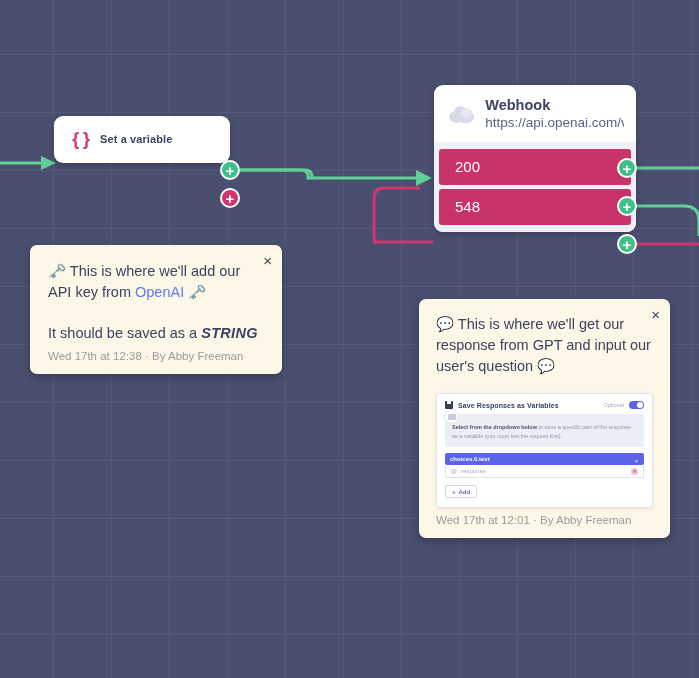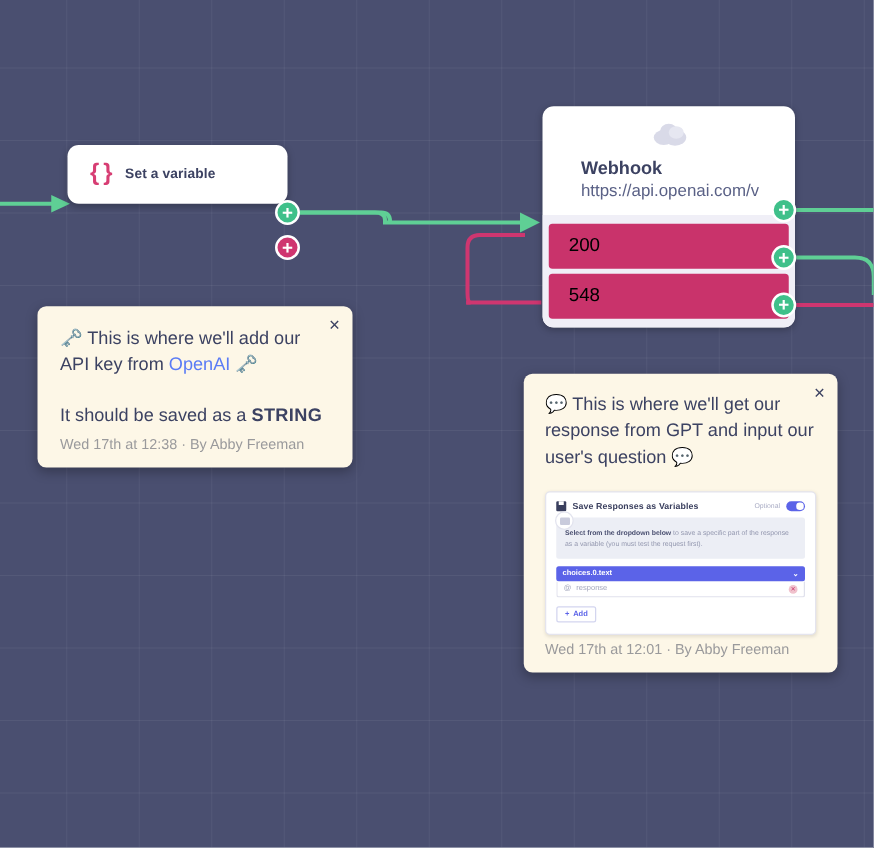--- a/index.html
+++ b/index.html
@@ -47,28 +47,28 @@
 
   
   .node-webhook {
     position: absolute; left: 434px; top: 85px;
     width: 202px;
     background: #ffffff;
     border-radius: 9px;
     box-shadow: 0 2px 6px rgba(0,0,0,.25);
     overflow: hidden;
   }
-  .wh-head { display: flex; align-items: center; gap: 10px; padding: 12px 12px 10px 14px; flex-direction: column; }
+  .wh-head { display: flex; align-items: center; gap: 10px; padding: 12px 12px 10px 14px; }
   .wh-text { min-width: 0; }
   .wh-title { color: #3c4262; font-size: 14.5px; font-weight: 700; line-height: 1.15; }
   .wh-url { color: #5a6186; font-size: 13.5px; white-space: nowrap; overflow: hidden; line-height: 1.35; }
   .wh-rows { background: #f0eff7; padding: 3px 5px 7px 5px; }
   .wh-row {
     height: 36px; display: flex; align-items: center;
-    padding-left: 16px; color: #000000; font-size: 15px;
+    padding-left: 16px; color: #ffffff; font-size: 15px;
     border-radius: 3px; margin-top: 4px;
   }
   .wh-row.status { background: #c9336b; }
   .wh-row.any { background: #6f76ab; }
   .qmark {
     display: inline-flex; align-items: center; justify-content: center;
     width: 15px; height: 15px; border: 1.4px solid #ffffff; border-radius: 50%;
     font-size: 10px; margin-left: 8px; line-height: 1;
   }
 
@@ -93,21 +93,21 @@
   #card-api { left: 30px; top: 245px; width: 252px; padding: 16px 18px 10px 18px; }
   #card-gpt { left: 419px; top: 299px; width: 251px; padding: 15px 17px 10px 17px; }
   .card-close {
     position: absolute; top: 8px; right: 10px;
     font-size: 15px; color: #3c4262; line-height: 1;
     font-family: "Liberation Sans", sans-serif;
   }
   .card-text { font-size: 14.5px; line-height: 1.45; }
   .link-openai { color: #5b7cf5; }
   .card-note { font-size: 14.5px; line-height: 1.45; margin-top: 20px; }
-  .strong-italic { font-weight: 700; letter-spacing: .3px; }
+  .strong-italic { font-weight: 700; font-style: italic; letter-spacing: .3px; }
   .card-meta { font-size: 11.5px; color: #9a9a9c; margin-top: 6px; padding-bottom: 2px; }
 
   
   .shot {
     margin-top: 16px; background: #ffffff; border-radius: 4px;
     border: 1px solid #e4e4ee; padding: 7px 8px 9px 8px;
     box-shadow: 0 1px 3px rgba(0,0,0,.10);
   }
   .shot-head { display: flex; align-items: center; gap: 5px; }
   .shot-title { font-size: 7px; font-weight: 700; color: #3a3f5e; letter-spacing: .1px; }

